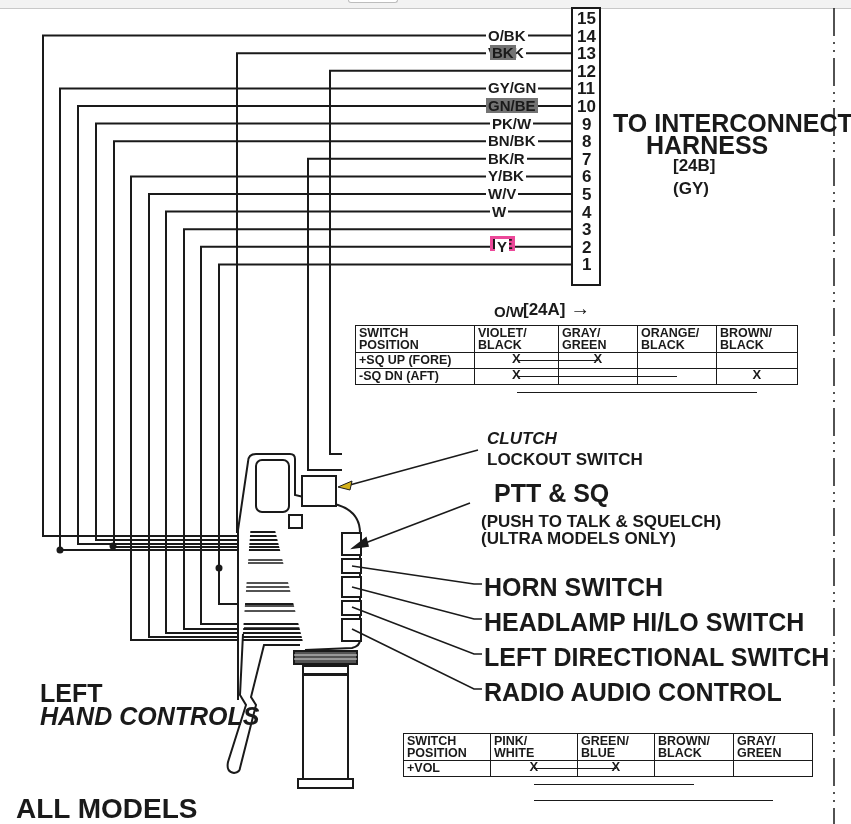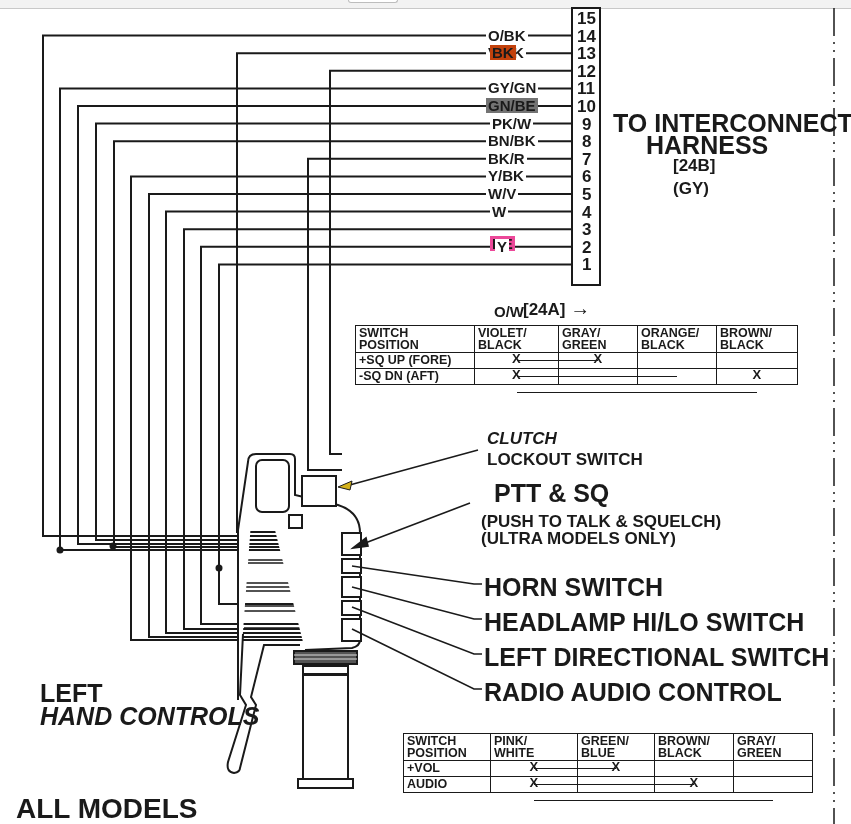--- a/index.html
+++ b/index.html
@@ -93,21 +93,21 @@
   <g id="dots" fill="#1a1a1a">
       <circle cx="60" cy="550" r="3.5"></circle>
       <circle cx="113" cy="546" r="3.5"></circle>
       <circle cx="219" cy="568" r="3.5"></circle>
     </g>
 </svg>
 
 <div id="wire-labels">
     <div class="lbl wire-lbl" style="left: 486px; top: 27.6px; background: rgb(255, 255, 255); padding: 0px 2px;">O/BK</div>
     <div class="lbl wire-lbl" style="left: 486px; top: 45.2px; background: rgb(255, 255, 255); padding: 0px 2px;">V/BK</div>
-    <div class="lbl wire-lbl" style="left: 490px; top: 45px; background: #c2410c; padding: 0px 2px;">BK</div>
+    <div class="lbl wire-lbl" style="left: 490px; top: 45px; background: #737373; padding: 0px 2px;">BK</div>
     <div class="lbl wire-lbl" style="left: 486px; top: 80.4px; background: rgb(255, 255, 255); padding: 0px 2px;">GY/GN</div>
     <div class="lbl wire-lbl" style="left: 486px; top: 98px; background: #737373; padding: 0px 2px;">GN/BE</div>
     <div class="lbl wire-lbl" style="left: 490px; top: 115.6px; background: rgb(255, 255, 255); padding: 0px 2px;">PK/W</div>
     <div class="lbl wire-lbl" style="left: 486px; top: 133.2px; background: rgb(255, 255, 255); padding: 0px 2px;">BN/BK</div>
     <div class="lbl wire-lbl" style="left: 486px; top: 150.8px; background: rgb(255, 255, 255); padding: 0px 2px;">BK/R</div>
     <div class="lbl wire-lbl" style="left: 486px; top: 168.4px; background: rgb(255, 255, 255); padding: 0px 2px;">Y/BK</div>
     <div class="lbl wire-lbl" style="left: 486px; top: 186px; background: rgb(255, 255, 255); padding: 0px 2px;">W/V</div>
     <div class="lbl wire-lbl" style="left: 490px; top: 203.6px; background: rgb(255, 255, 255); padding: 0px 2px;">W</div>
     <div class="lbl wire-lbl" style="left: 490px; top: 236px; background: #ec4899; padding: 0px 2px;">BE</div>
     <div class="lbl wire-lbl" style="left: 495px; top: 238.8px; background: rgb(255, 255, 255); padding: 0px 2px;">Y</div>
@@ -189,31 +189,20 @@
         <td>+VOL</td>
         <td class="x">
           <span class="xm" style="left: 38.5px;">X</span>
         </td>
         <td class="x">
           <span class="xm" style="left: 33.5px;">X</span>
         </td>
         <td class="x"></td>
         <td class="x"></td>
       </tr>
-  <tr>
-        <td>AUDIO</td>
-        <td class="x">
-          <span class="xm" style="left: 38.5px;">X</span>
-        </td>
-        <td class="x"></td>
-        <td class="x">
-          <span class="xm" style="left: 34.5px;">X</span>
-        </td>
-        <td class="x"></td>
-      </tr>
 </tbody>
   </table>
 
 <div class="lbl mid" style="left:487px;top:430px;font-style:italic;">CLUTCH</div>
 <div class="lbl mid" style="left:487px;top:451px;">LOCKOUT SWITCH</div>
 <div class="lbl big" style="left:494px;top:481px;">PTT &amp; SQ</div>
 <div class="lbl mid" style="left:481px;top:513px;">(PUSH TO TALK &amp; SQUELCH)</div>
 <div class="lbl mid" style="left:481px;top:530px;">(ULTRA MODELS ONLY)</div>
 <div class="lbl big" style="left:484px;top:575px;">HORN SWITCH</div>
 <div class="lbl big" style="left:484px;top:610px;">HEADLAMP HI/LO SWITCH</div>

